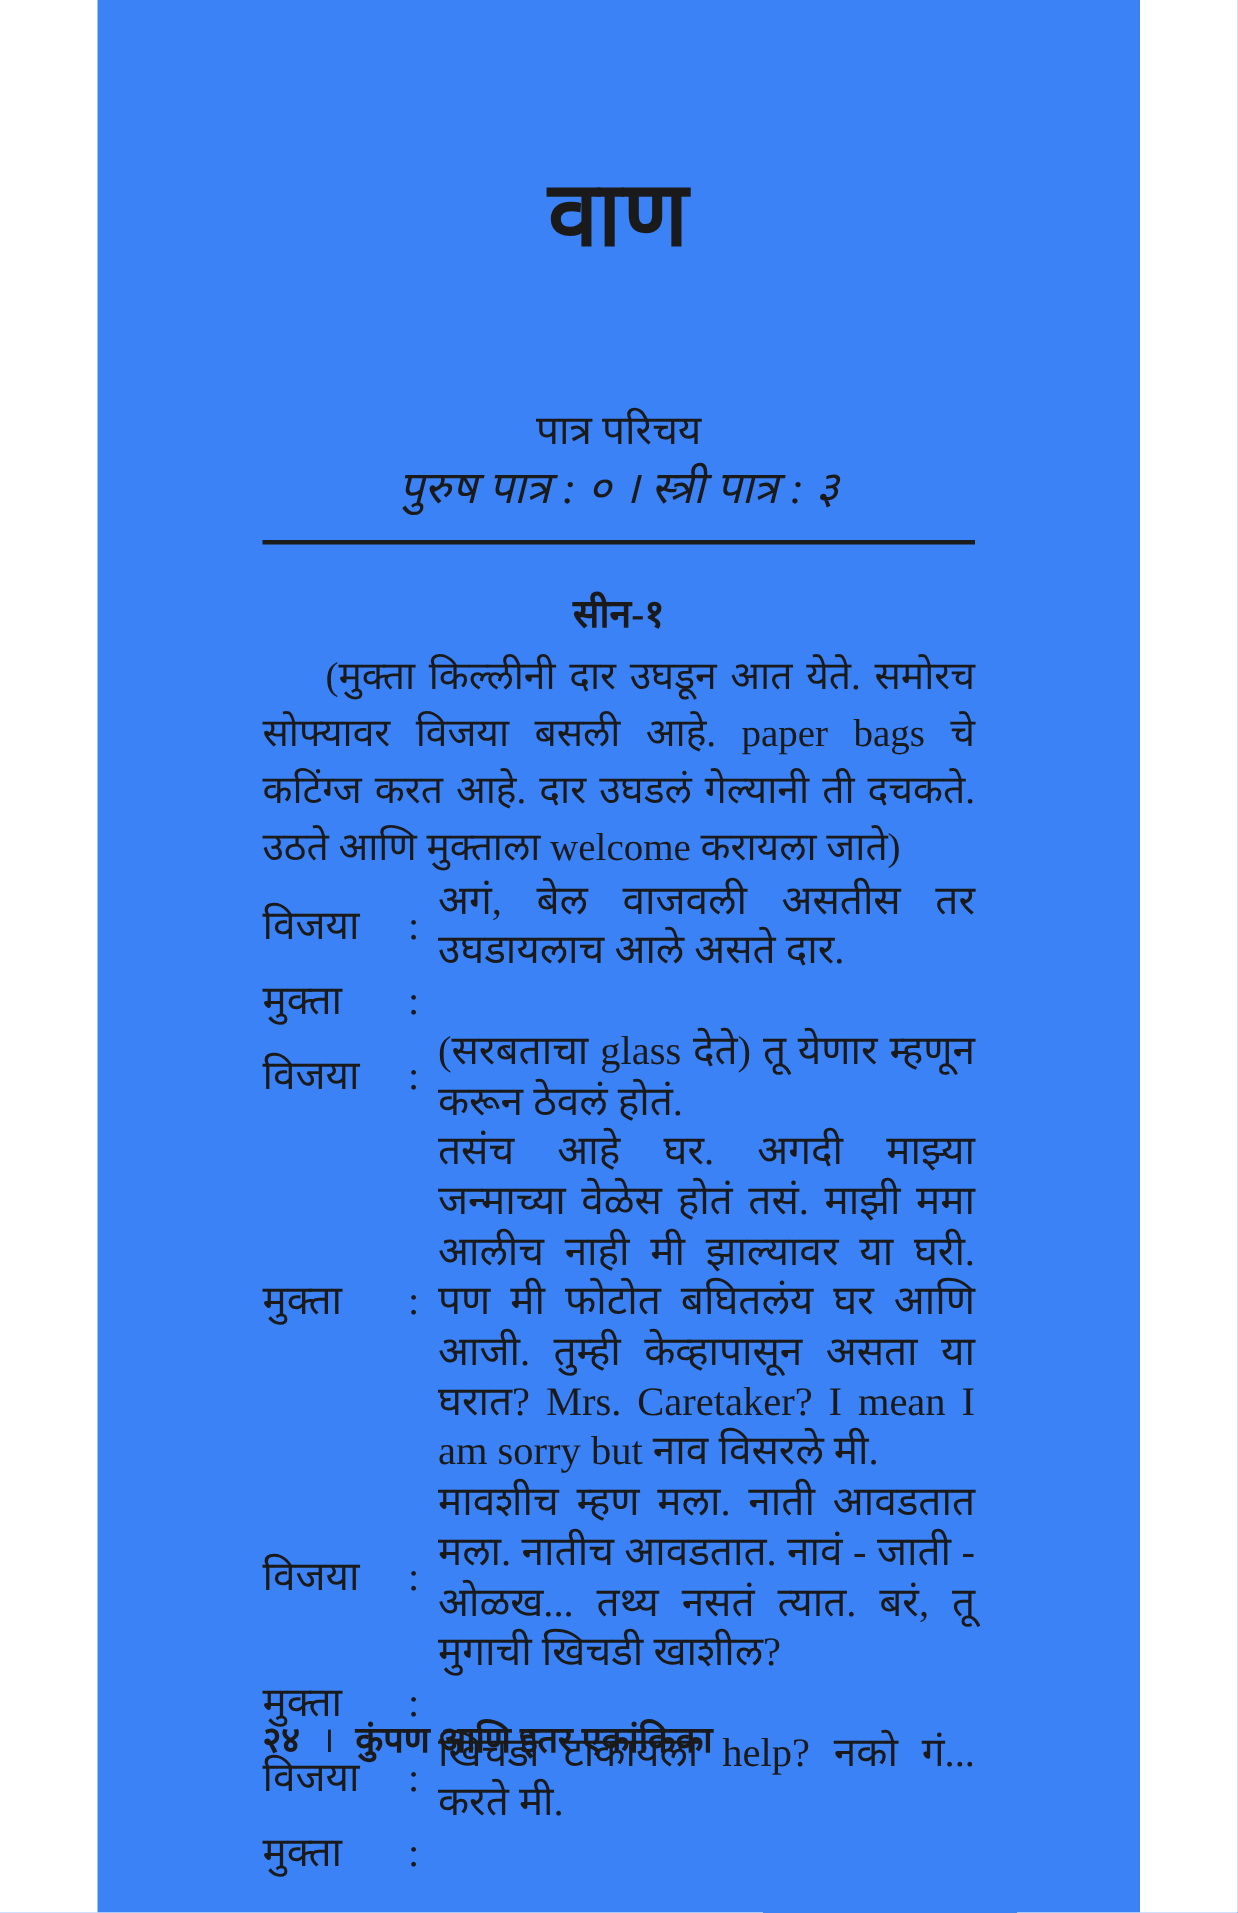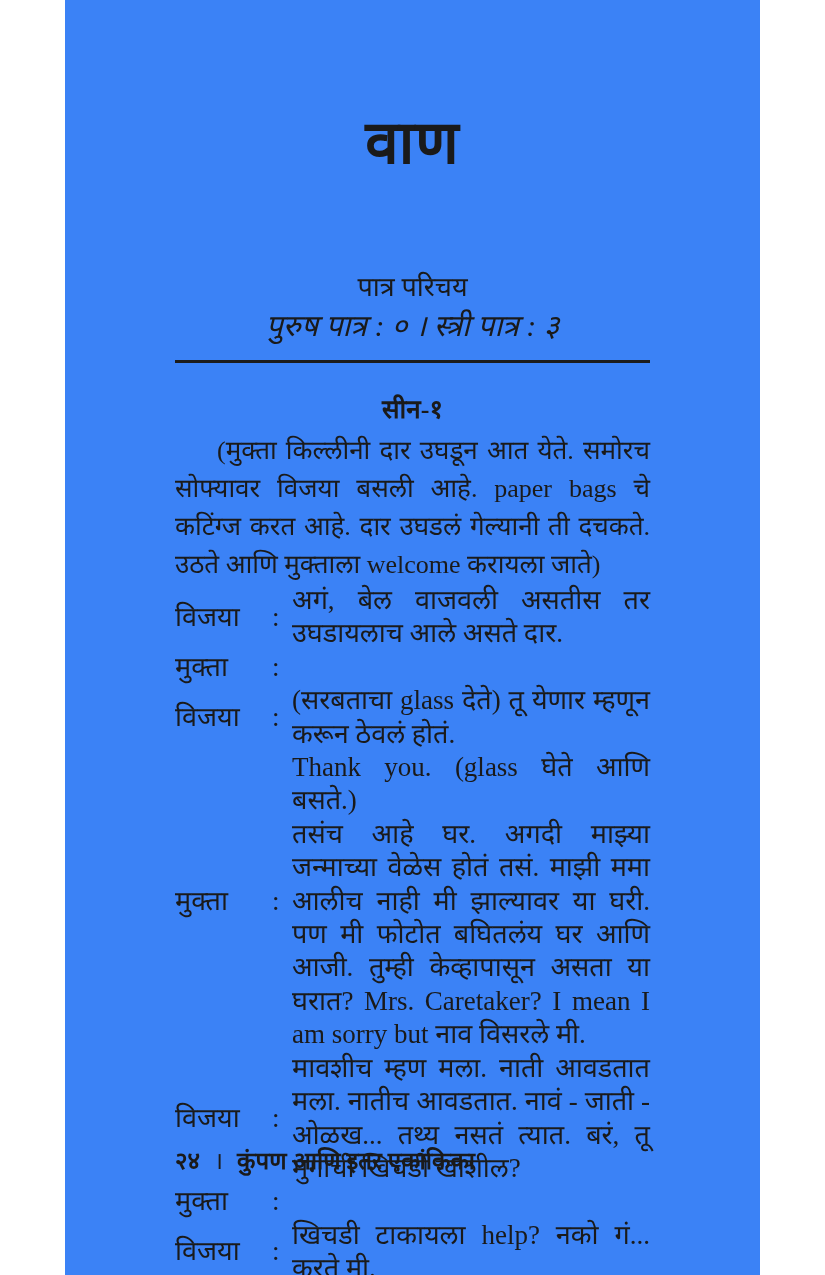--- a/index.html
+++ b/index.html
@@ -135,21 +135,20 @@
     <span class="colon">:</span>
     <div class="speech">
           <div class="para">(सरबताचा glass देते) तू येणार म्हणून करून ठेवलं होतं.</div>
         </div>
   </div>
 
   <div class="dialogue">
     <span class="speaker">मुक्ता</span>
     <span class="colon">:</span>
     <div class="speech">
-          <div class="para">Thank you. (glass घेते आणि बसते.)</div>
           <div class="para">तसंच आहे घर. अगदी माझ्या जन्माच्या वेळेस होतं तसं. माझी ममा आलीच नाही मी झाल्यावर या घरी. पण मी फोटोत बघितलंय घर आणि आजी. तुम्ही केव्हापासून असता या घरात? Mrs. Caretaker? I mean I am sorry but नाव विसरले मी.</div>
         </div>
   </div>
 
   <div class="dialogue">
     <span class="speaker">विजया</span>
     <span class="colon">:</span>
     <div class="speech">
           <div class="para">मावशीच म्हण मला. नाती आवडतात मला. नातीच आवडतात. नावं - जाती - ओळख... तथ्य नसतं त्यात. बरं, तू मुगाची खिचडी खाशील?</div>
         </div>

